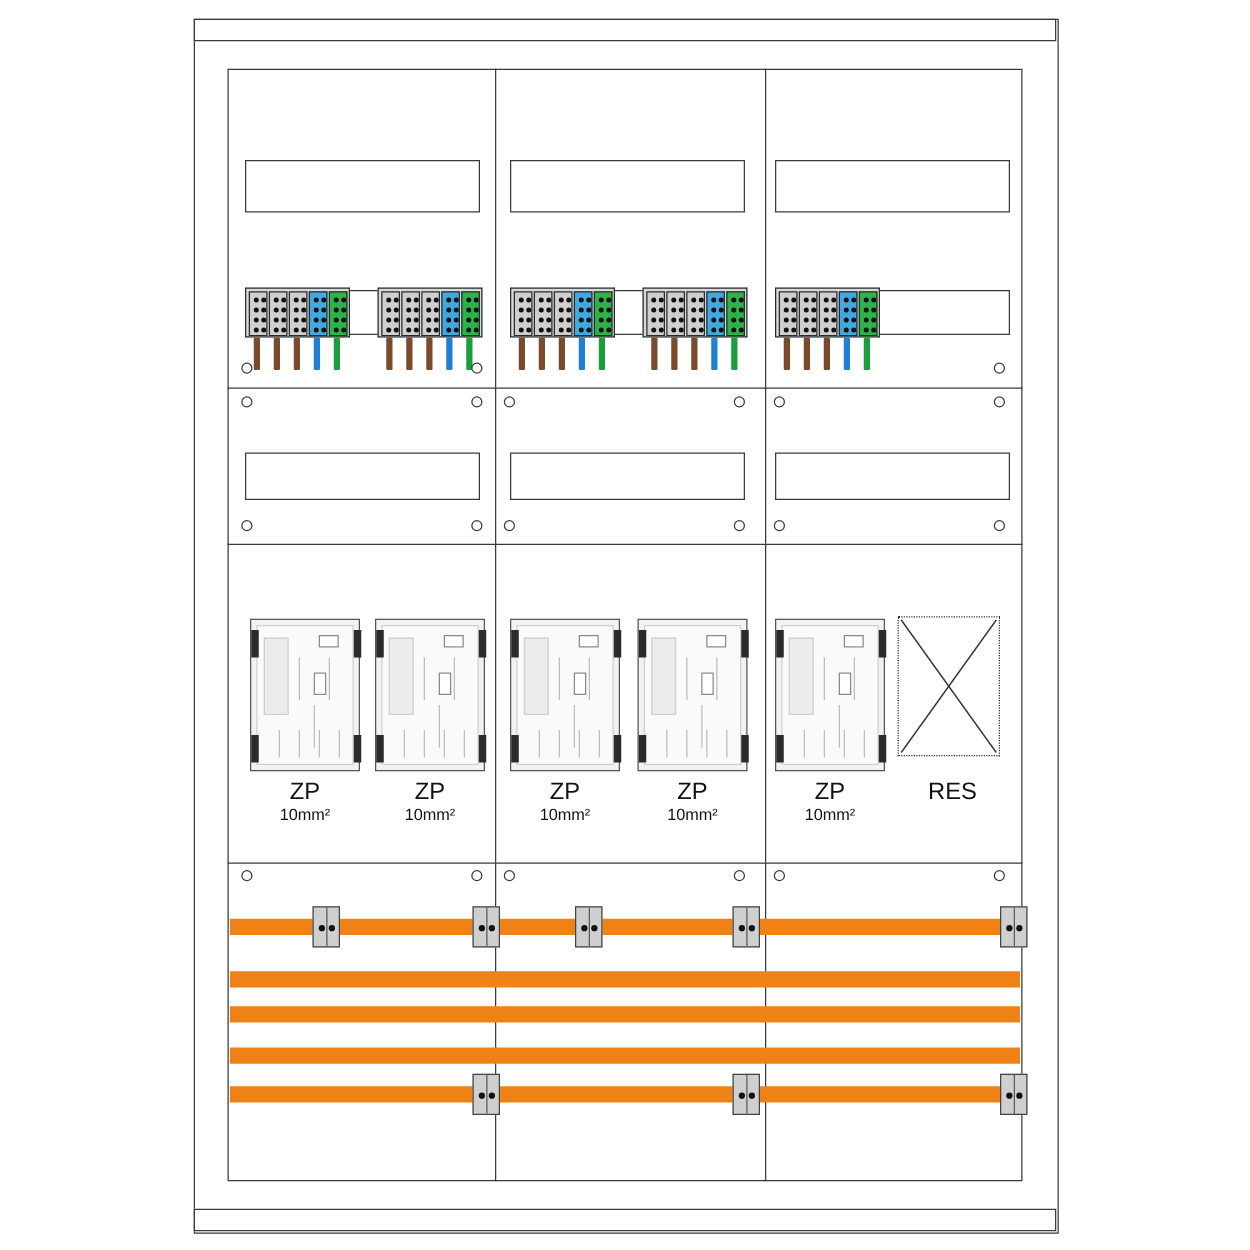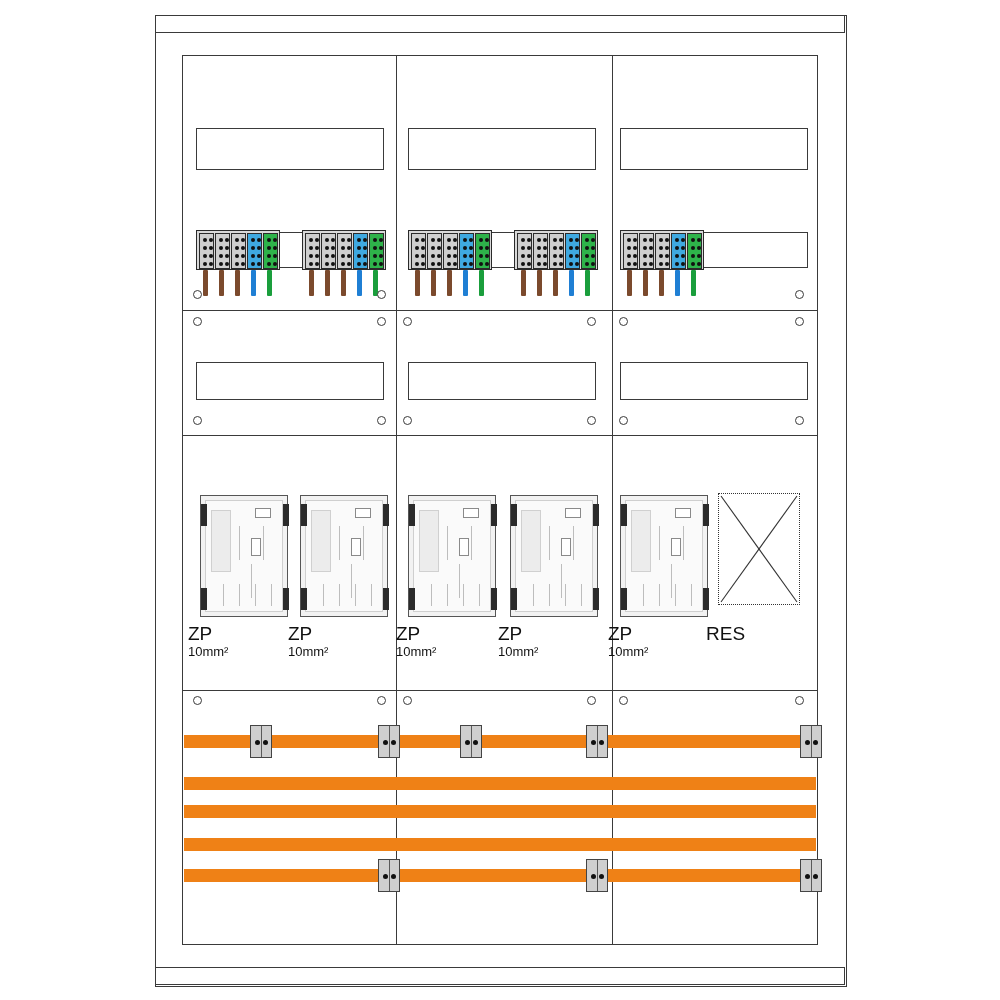--- a/index.html
+++ b/index.html
@@ -34,21 +34,21 @@
 
   
   .meter{position:absolute;border:1.1px solid #555;background:#f2f2f2;box-sizing:border-box;}
   .meter-inner{position:absolute;inset:4px;border:1px solid #cfcfcf;background:#fafafa;}
   .m-tab{position:absolute;background:#2b2b2b;}
   .m-strip{position:absolute;background:#ececec;border:1px solid #d0d0d0;}
   .m-line{position:absolute;background:#bdbdbd;}
   .m-disp{position:absolute;background:#ffffff;border:1px solid #8a8a8a;}
   .m-disp2{position:absolute;background:#ffffff;border:1px solid #8a8a8a;}
 
-  .mlabel{position:absolute;color:#111;}
+  .mlabel{position:absolute;text-align:center;color:#111;}
   .mlabel .big{display:block;font-size:19px;line-height:21px;}
   .mlabel .small{display:block;font-size:13px;line-height:15px;}
 
   
   .resbox{position:absolute;border:1.2px dotted #333;box-sizing:border-box;background:#fff;}
   .resbox svg{display:block;}
 
   
   .busbar{position:absolute;background:#ef8116;}
   .busclamp{position:absolute;border:1.1px solid #444;background:#cfcfcf;box-sizing:border-box;}

